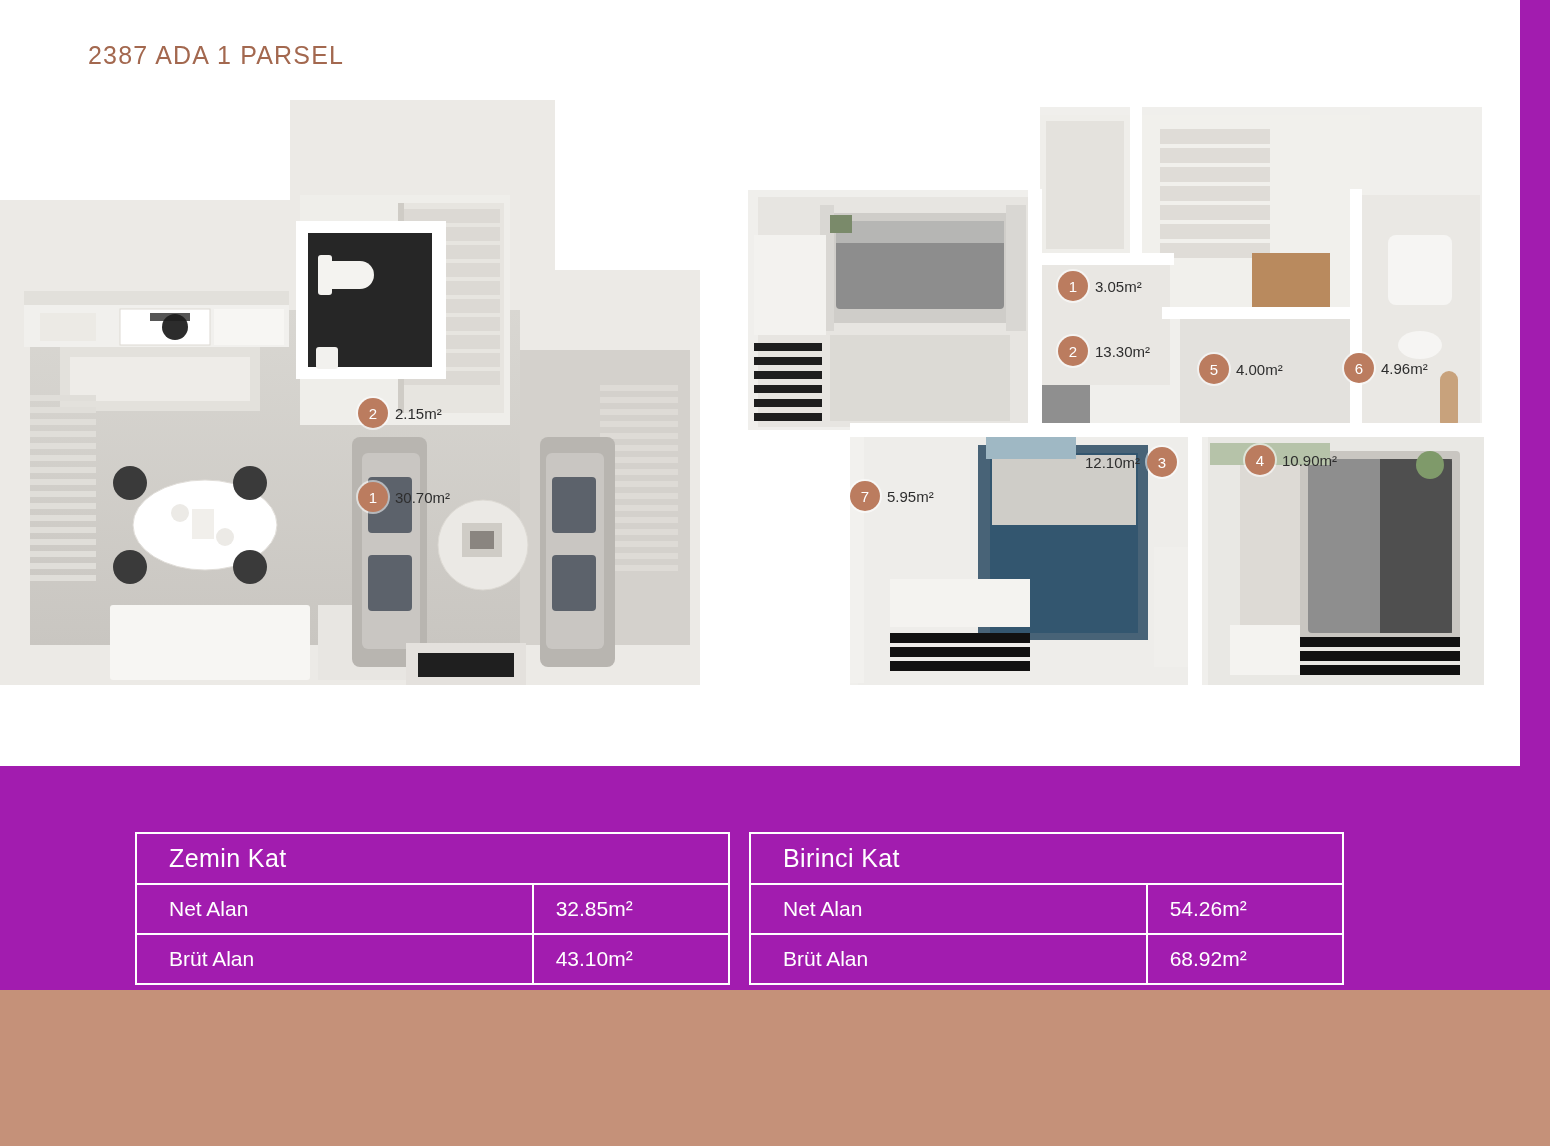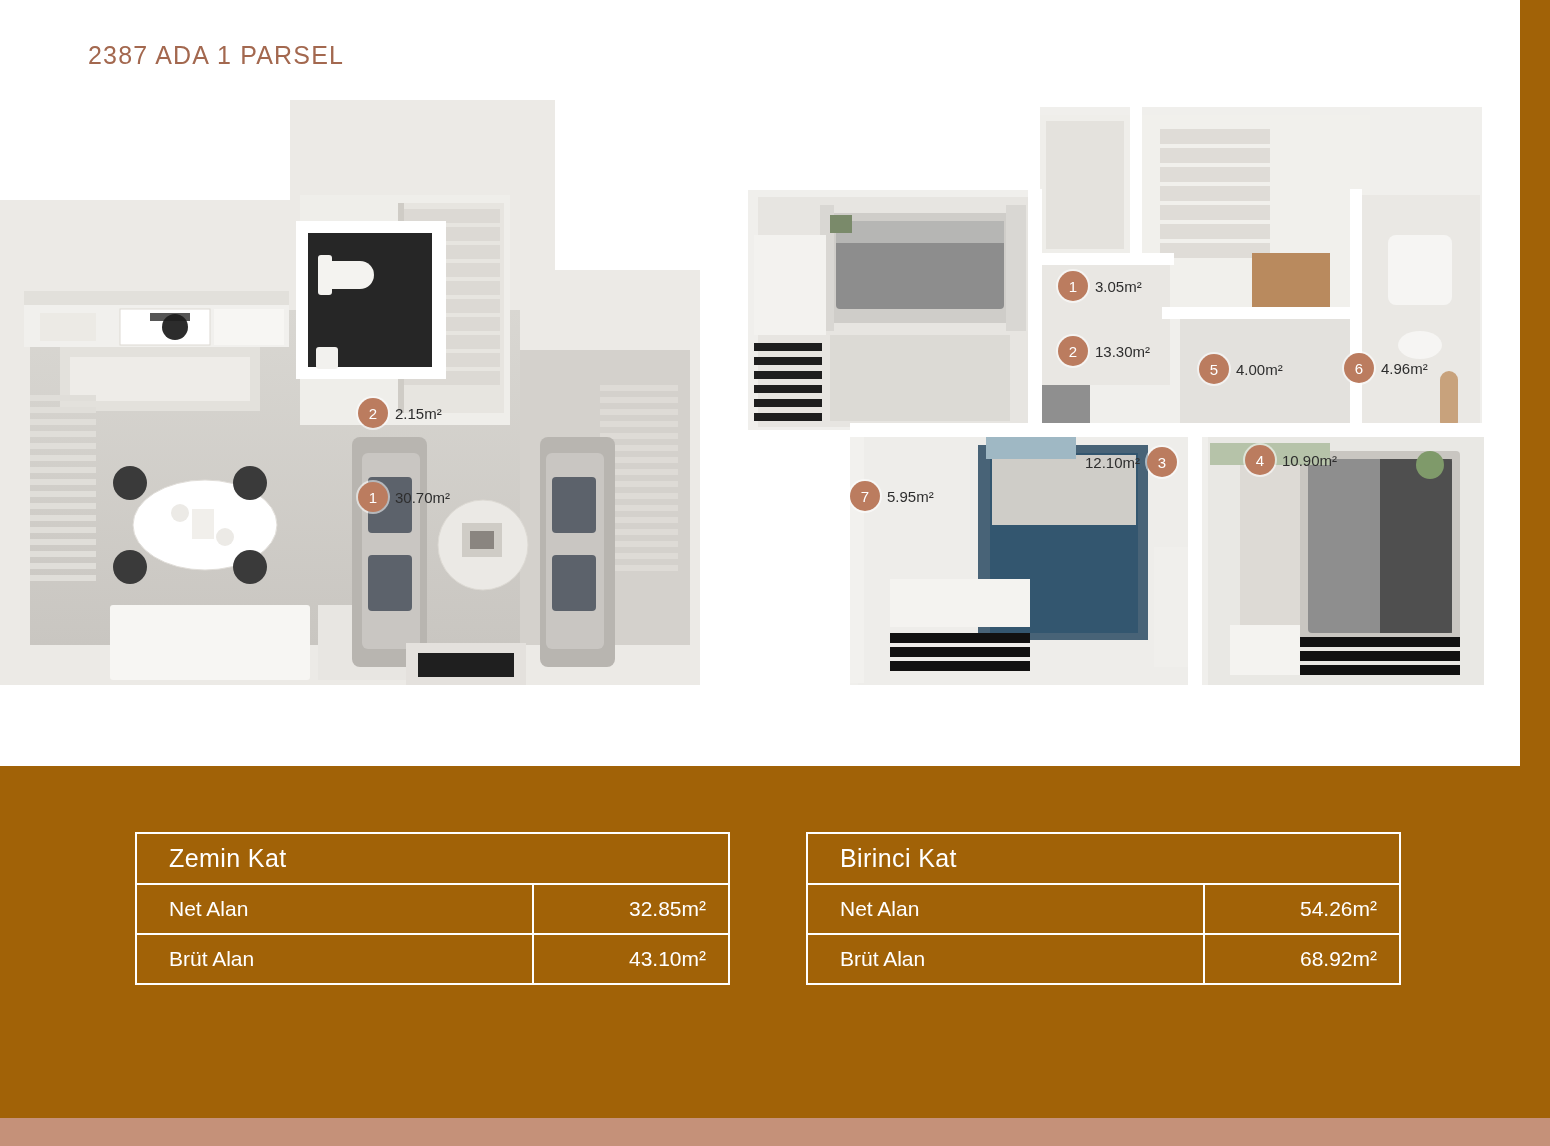--- a/index.html
+++ b/index.html
@@ -9,22 +9,22 @@
   body {
     width: 1550px;
     height: 1146px;
     background: #c59179;
     font-family: "Liberation Sans", sans-serif;
     overflow: hidden;
   }
   .page {
     position: relative;
     width: 1550px;
-    height: 1118px;
-    background: #a16207;
+    height: 990px;
+    background: #a21caf;
   }
   
   .white-panel {
     position: absolute;
     left: 0;
     top: 0;
     width: 1520px;
     height: 766px;
     background: #ffffff;
   }
@@ -100,25 +100,25 @@
     font-size: 25px;
     letter-spacing: .4px;
     padding-left: 32px;
   }
   .area-table td.lbl {
     padding-left: 32px;
     width: 340px;
     margin-left: 12px;
   }
   .area-table td.val {
-    text-align: right;
+    text-align: left;
     width: 150px;
   }
   #table-zemin { left: 135px; top: 66px; width: 595px; }
-  #table-birinci { left: 806px; top: 66px; width: 595px; }
+  #table-birinci { left: 749px; top: 66px; width: 595px; }
 </style>
 </head>
 <body>
 
 <div class="page">
 
   <div class="white-panel">
 
     <div class="title">2387 ADA 1 PARSEL</div>
 

